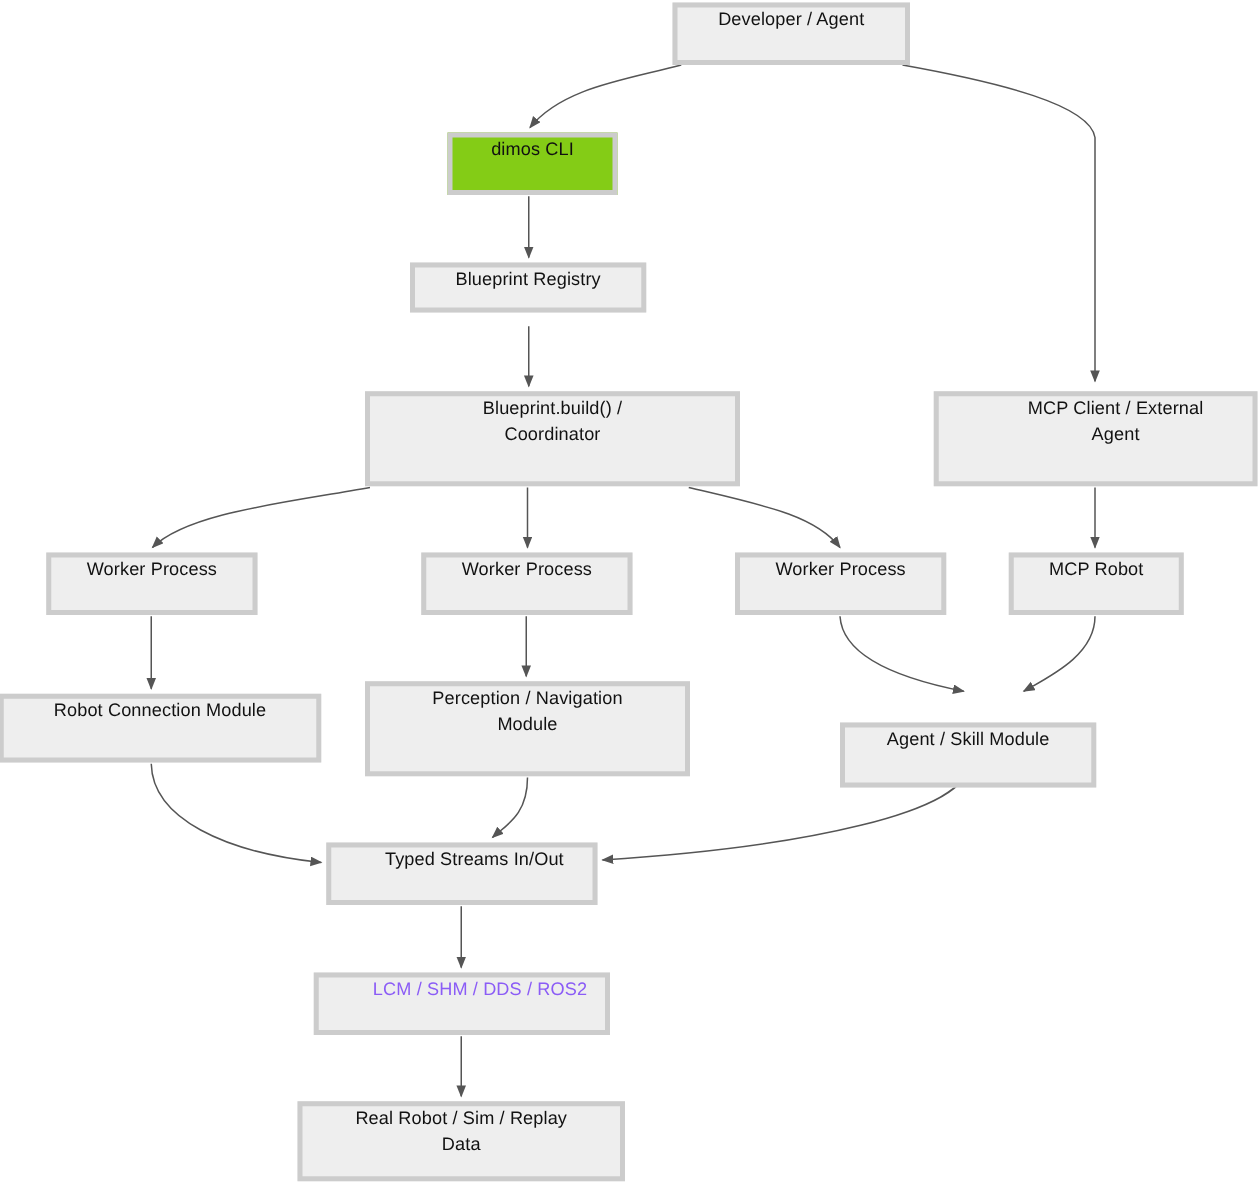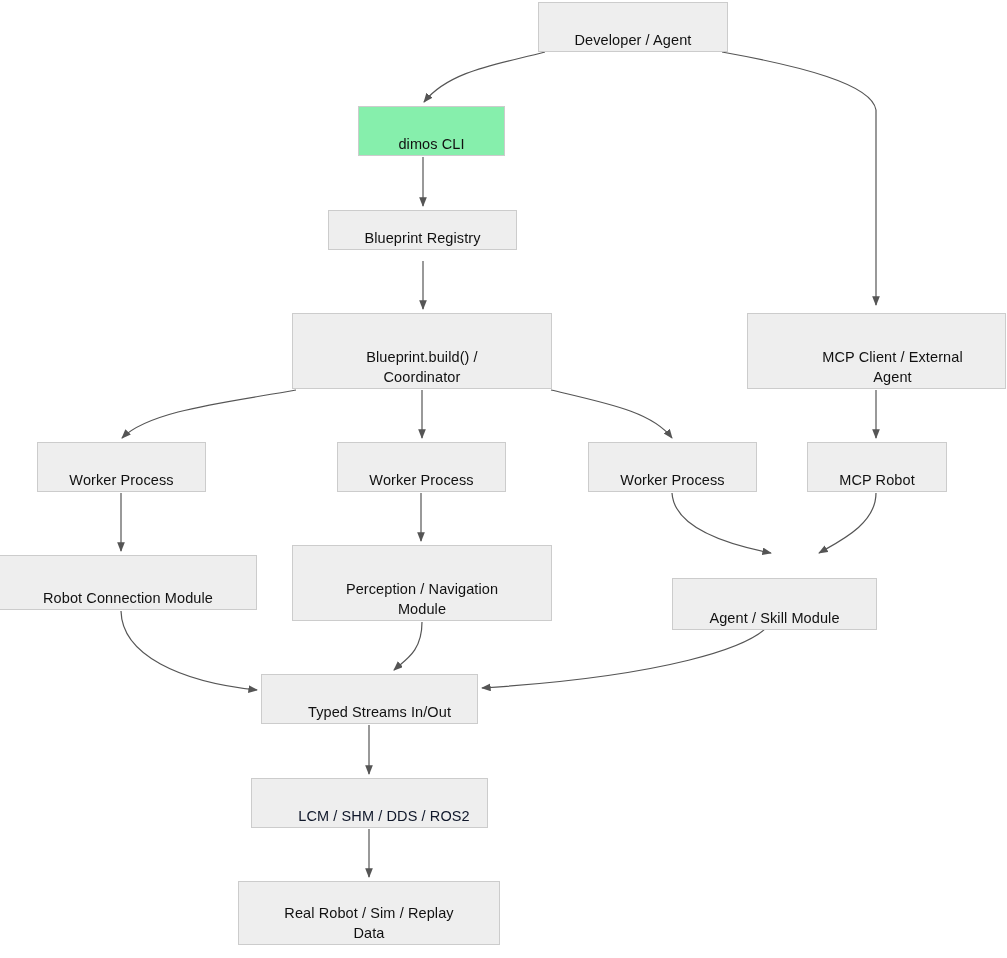--- a/index.html
+++ b/index.html
@@ -22,23 +22,23 @@
     left: 0;
     top: 0;
     width: 1007px;
     height: 958px;
     pointer-events: none;
   }
   .node {
     position: absolute;
     box-sizing: border-box;
     background: #eeeeee;
-    border: 1px solid #1d4ed8;
+    border: 4px solid #1d4ed8;
     display: flex;
-    align-items: flex-end;
+    align-items: flex-start;
     justify-content: center;
     text-align: center;
     color: #111111;
     font-size: 14.5px;
     line-height: 1.42;
     letter-spacing: 0.1px;
     white-space: pre-line;
     font-family: "Liberation Sans", sans-serif;
   }
 </style>
@@ -69,33 +69,33 @@
         <path d="M 121 611 C 122 655 180 682 257 690" fill="none" stroke="#555555" stroke-width="1.2" marker-end="url(#arrowhead)"></path>
         <path d="M 422 622 C 422 652 405 660 394 670" fill="none" stroke="#555555" stroke-width="1.2" marker-end="url(#arrowhead)"></path>
         <path d="M 775 610 C 777 650 640 678 482 688" fill="none" stroke="#555555" stroke-width="1.2" marker-end="url(#arrowhead)"></path>
         <path d="M 369 725 L 369 774" fill="none" stroke="#555555" stroke-width="1.2" marker-end="url(#arrowhead)"></path>
         <path d="M 369 829 L 369 877" fill="none" stroke="#555555" stroke-width="1.2" marker-end="url(#arrowhead)"></path>
       </g>
   </svg>
 
   <div id="nodes-layer">
       <div class="node" style="left: 538px; top: 2px; width: 190px; height: 50px; background: rgb(238, 238, 238); border-color: rgb(204, 204, 204); color: rgb(17, 17, 17);"><span>Developer / Agent</span></div>
-      <div class="node" style="left: 358px; top: 106px; width: 147px; height: 50px; background: #86efac; border-color: rgb(204, 204, 204); color: rgb(17, 17, 17);"><span>dimos CLI</span></div>
+      <div class="node" style="left: 358px; top: 106px; width: 136px; height: 50px; background: #84cc16; border-color: rgb(204, 204, 204); color: rgb(17, 17, 17);"><span>dimos CLI</span></div>
       <div class="node" style="left: 328px; top: 210px; width: 189px; height: 40px; background: rgb(238, 238, 238); border-color: rgb(204, 204, 204); color: rgb(17, 17, 17);"><span>Blueprint Registry</span></div>
-      <div class="node" style="left: 292px; top: 313px; width: 260px; height: 76px; background: rgb(238, 238, 238); border-color: rgb(204, 204, 204); color: rgb(17, 17, 17);"><span>Blueprint.build() /
+      <div class="node" style="left: 292px; top: 313px; width: 300px; height: 76px; background: rgb(238, 238, 238); border-color: rgb(204, 204, 204); color: rgb(17, 17, 17);"><span>Blueprint.build() /
 Coordinator</span></div>
       <div class="node" style="left: 747px; top: 313px; width: 259px; height: 76px; background: rgb(238, 238, 238); border-color: rgb(204, 204, 204); color: rgb(17, 17, 17); padding-left: 32px;"><span>MCP Client / External
 Agent</span></div>
       <div class="node" style="left: 37px; top: 442px; width: 169px; height: 50px; background: rgb(238, 238, 238); border-color: rgb(204, 204, 204); color: rgb(17, 17, 17);"><span>Worker Process</span></div>
       <div class="node" style="left: 337px; top: 442px; width: 169px; height: 50px; background: rgb(238, 238, 238); border-color: rgb(204, 204, 204); color: rgb(17, 17, 17);"><span>Worker Process</span></div>
       <div class="node" style="left: 588px; top: 442px; width: 169px; height: 50px; background: rgb(238, 238, 238); border-color: rgb(204, 204, 204); color: rgb(17, 17, 17);"><span>Worker Process</span></div>
       <div class="node" style="left: 807px; top: 442px; width: 140px; height: 50px; background: rgb(238, 238, 238); border-color: rgb(204, 204, 204); color: rgb(17, 17, 17);"><span>MCP Robot</span></div>
       <div class="node" style="left: -1px; top: 555px; width: 258px; height: 55px; background: rgb(238, 238, 238); border-color: rgb(204, 204, 204); color: rgb(17, 17, 17);"><span>Robot Connection Module</span></div>
       <div class="node" style="left: 292px; top: 545px; width: 260px; height: 76px; background: rgb(238, 238, 238); border-color: rgb(204, 204, 204); color: rgb(17, 17, 17);"><span>Perception / Navigation
 Module</span></div>
       <div class="node" style="left: 672px; top: 578px; width: 205px; height: 52px; background: rgb(238, 238, 238); border-color: rgb(204, 204, 204); color: rgb(17, 17, 17);"><span>Agent / Skill Module</span></div>
       <div class="node" style="left: 261px; top: 674px; width: 217px; height: 50px; background: rgb(238, 238, 238); border-color: rgb(204, 204, 204); color: rgb(17, 17, 17); padding-left: 20px;"><span>Typed Streams In/Out</span></div>
-      <div class="node" style="left: 251px; top: 778px; width: 237px; height: 50px; background: rgb(238, 238, 238); border-color: rgb(204, 204, 204); color: #0f172a; padding-left: 29px;"><span>LCM / SHM / DDS / ROS2</span></div>
+      <div class="node" style="left: 251px; top: 778px; width: 237px; height: 50px; background: rgb(238, 238, 238); border-color: rgb(204, 204, 204); color: #8b5cf6; padding-left: 29px;"><span>LCM / SHM / DDS / ROS2</span></div>
       <div class="node" style="left: 238px; top: 881px; width: 262px; height: 64px; background: rgb(238, 238, 238); border-color: rgb(204, 204, 204); color: rgb(17, 17, 17);"><span>Real Robot / Sim / Replay
 Data</span></div>
     </div>
 
 </div>
 
 </body></html>

